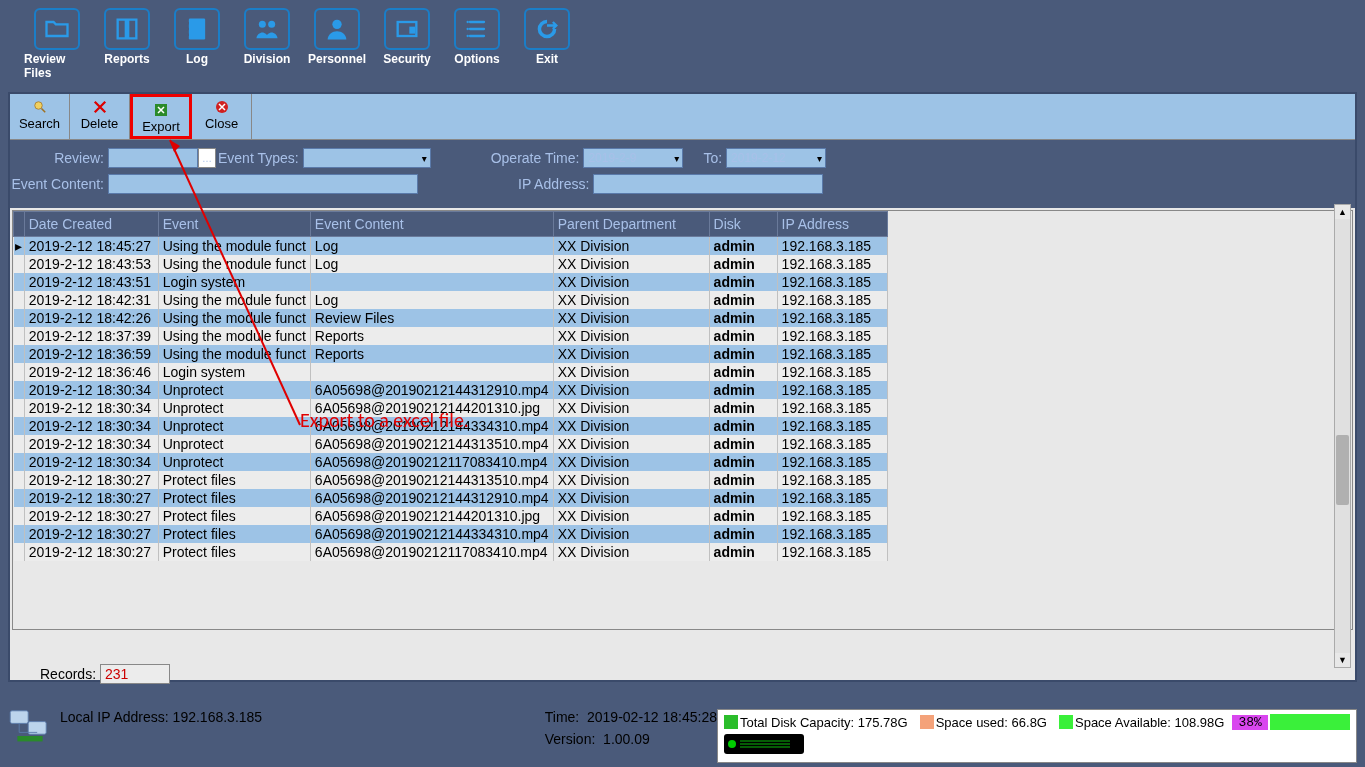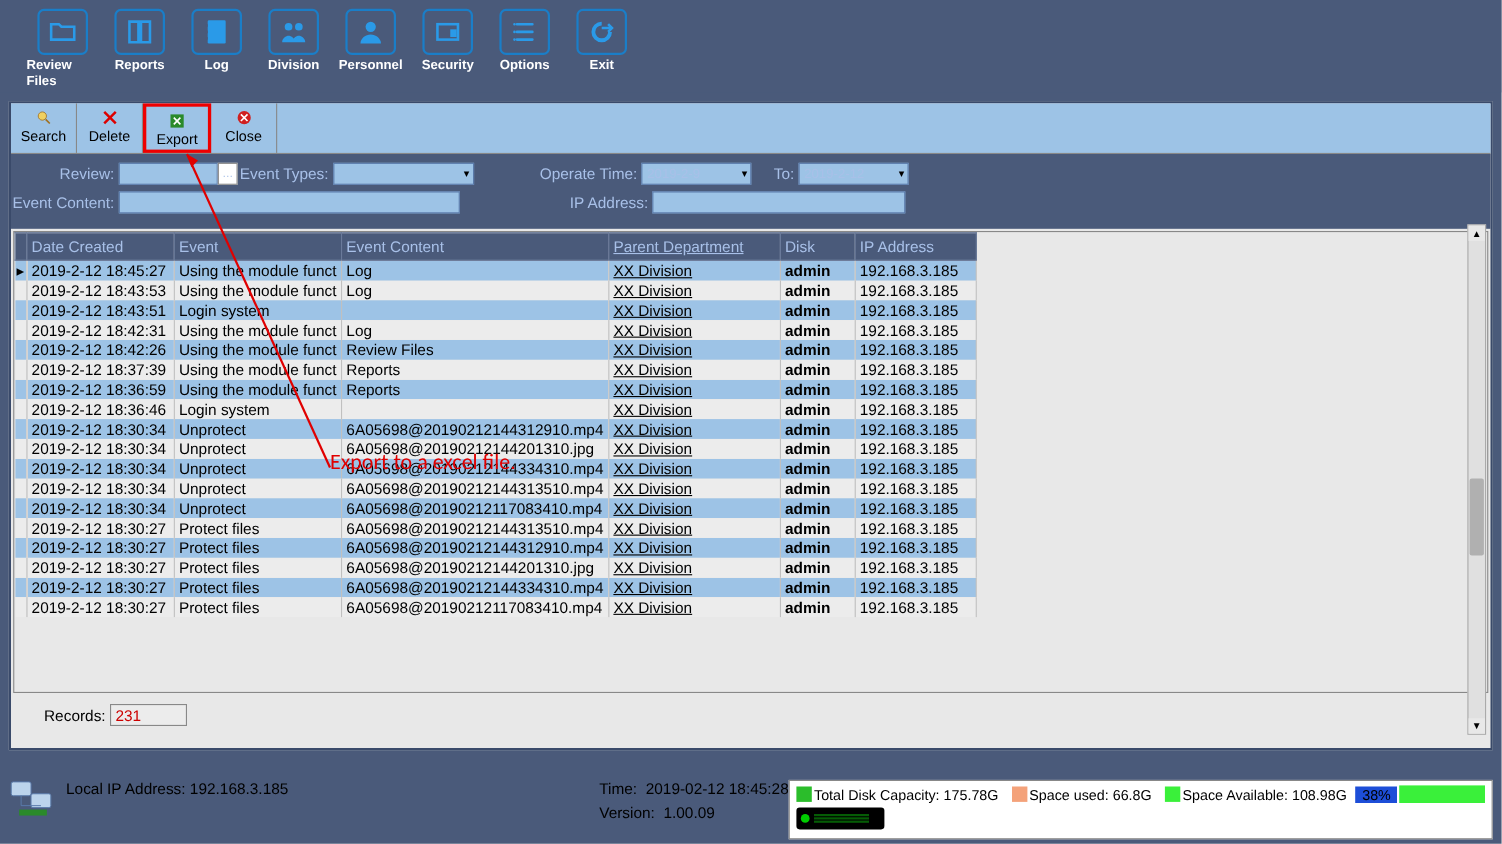--- a/index.html
+++ b/index.html
@@ -137,21 +137,21 @@
   border-right: 1px solid #c0c0c0;
   white-space: nowrap;
   overflow: hidden;
 }
 .row-even td { background: #9dc3e6; }
 .row-odd td { background: #ececec; }
 .row-arrow { width: 12px !important; padding:0 !important; text-align:center;}
 .col-date { width: 135px; }
 .col-event { width: 145px; }
 .col-content { width: 215px; }
-.col-dept { width: 185px; text-decoration: underline; }
+.col-dept { width: 185px; }
 .col-user { width: 75px; font-weight: bold; }
 .col-ip { width: 115px; }
 
 .vscroll {
   position: absolute;
   right: 4px;
   top: 110px;
   bottom: 12px;
   width: 17px;
   background: #e0e0e0;
@@ -172,20 +172,21 @@
   font-size: 14px;
   color: #000;
 }
 .records-val {
   display: inline-block;
   border: 1px solid #888;
   background: #ececec;
   color: #c00;
   padding: 1px 4px;
   width: 70px;
+  margin-top: 24px;
 }
 
 .status-bar {
   position: absolute;
   bottom: 4px;
   left: 8px;
   right: 8px;
   display: flex;
   align-items: flex-start;
   font-size: 14px;
@@ -200,23 +201,24 @@
   background: #fff;
   min-width: 640px;
 }
 .disk-row { display: flex; align-items: center; gap: 0; font-size: 13px; }
 .disk-row > span { display: inline-flex; align-items: center; }
 .sq { width: 14px; height: 14px; display:inline-block; margin-right:2px; }
 .sq.green { background: #2bbd2b; }
 .sq.salmon { background: #f4a27a; }
 .sq.lime { background: #3af03a; }
 .pct-box {
-  background: #1d4ed8;
+  background: #d946ef;
   padding: 0 6px;
   margin-left: 8px;
+  font-family: Liberation Mono, monospace;
 }
 .pct-bar {
   flex: 1;
   height: 16px;
   background: #3af03a;
   margin-left: 2px;
 }
 .dev-indicator {
   width: 80px;
   height: 20px;

